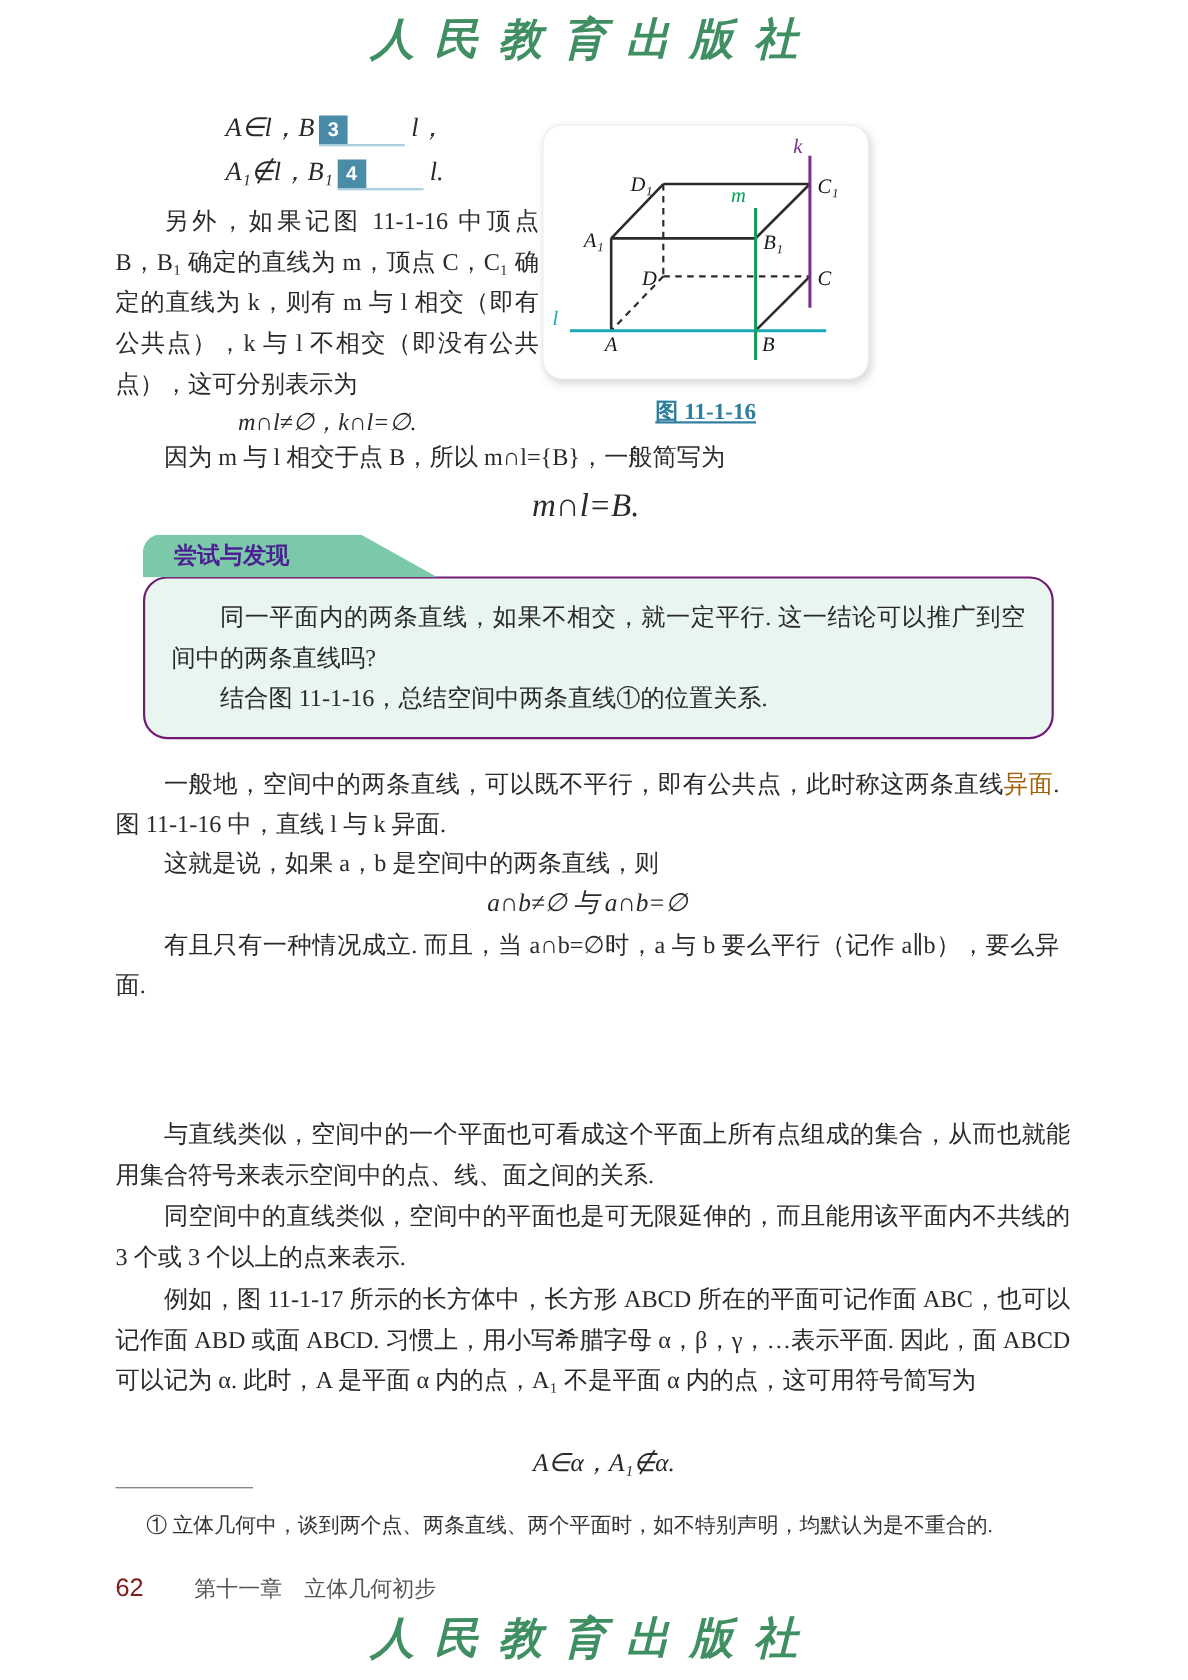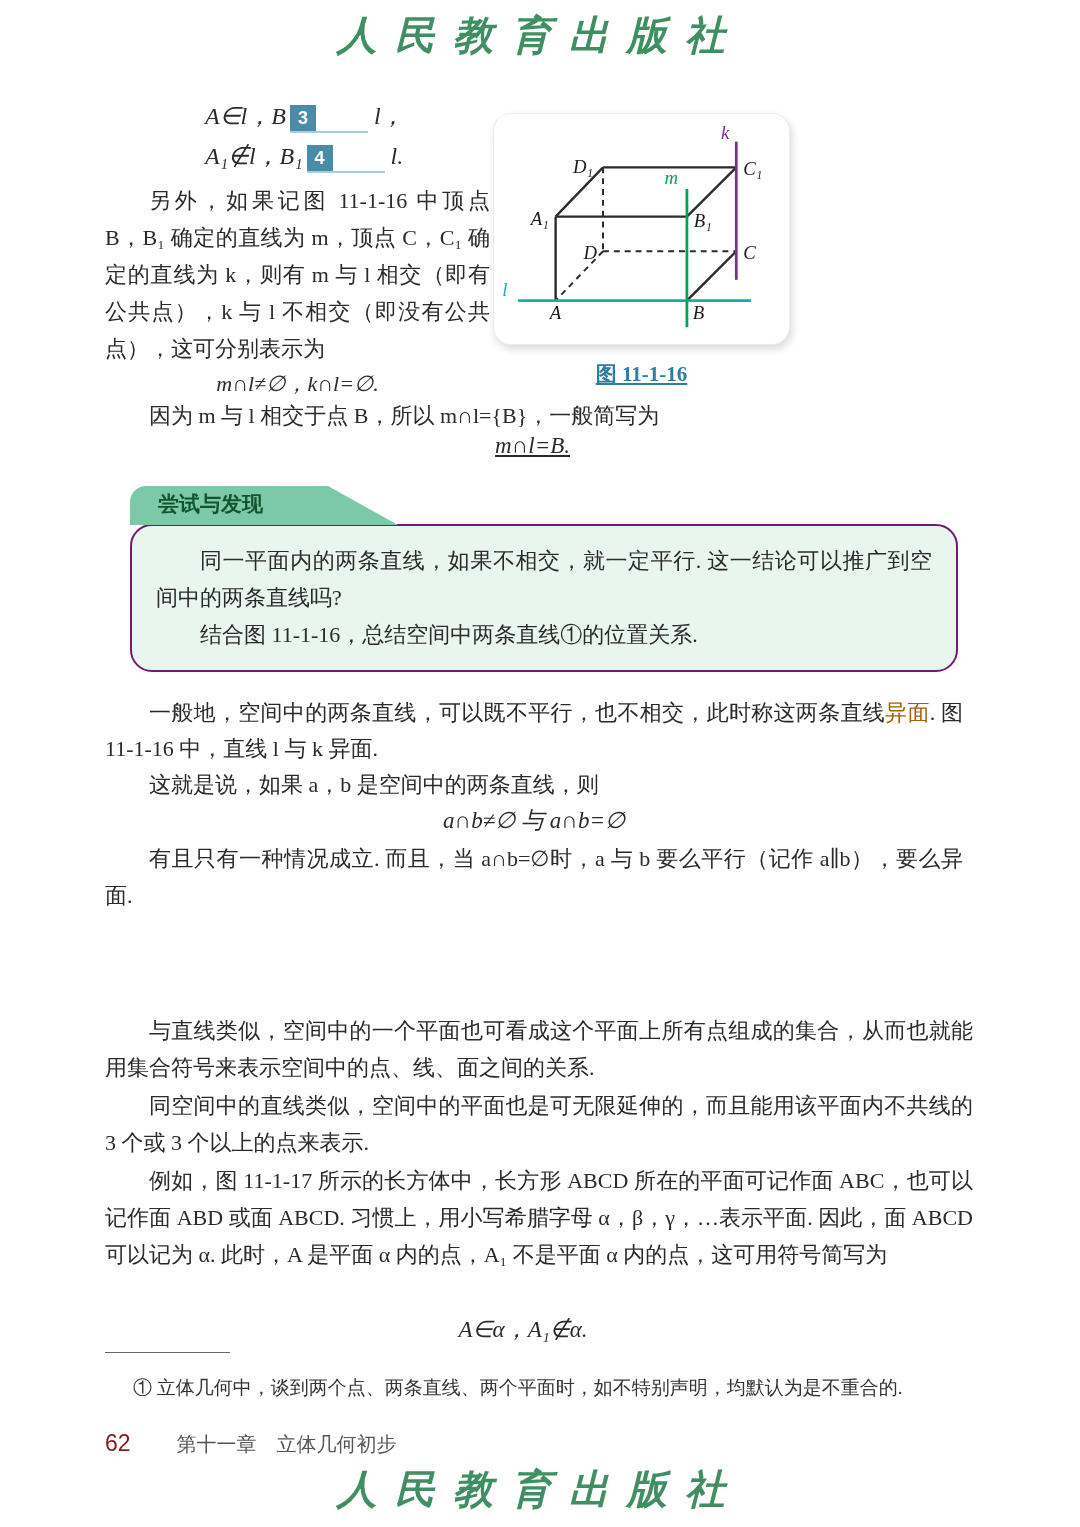--- a/index.html
+++ b/index.html
@@ -38,40 +38,40 @@
 
   .para {
     font-size:22px; line-height:36px; text-align:justify; text-indent:2em;
   }
   .center { text-align:center; text-indent:0; }
   .hl { color:#a16207; }
 
   .para1 { left:105px; top:182px; width:385px; line-height:37px; }
   .formula3 { left:105px; top:366px; width:385px; font-size:22px; }
   .para2 { left:105px; top:398px; width:855px; }
-  .formula4 { left:105px; top:428px; width:855px; font-size:23px;text-decoration:underline; }
+  .formula4 { left:105px; top:442px; width:855px; font-size:30px; }
 
   
   .fig-card {
     left:493px; top:113px; width:297px; height:232px; background:#ffffff;
     border:1px solid #ececec; border-radius:18px;
     box-shadow:2px 4px 8px rgba(0,0,0,0.15);
   }
   .fig-caption {
     left:493px; top:360px; width:297px; text-align:center;
     color:#2e7f9e; font-weight:bold; font-size:21px;text-decoration:underline;
   }
   .figlabel { font-style:italic; font-size:19px; font-family:"Liberation Serif",serif; }
 
   
   .callout-tab {
     left:130px; top:486px; width:268px; height:39px; background:#7cc9a9;
     border-radius:16px 0 0 0;
     clip-path:polygon(0 0, 198px 0, 268px 100%, 0 100%);
-    color:#14532d; font-family:Liberation Mono, monospace; font-weight:bold;
+    color:#4c1d95; font-family:Liberation Serif, serif; font-weight:bold;
     font-size:21px; line-height:39px; padding-left:28px; z-index:2;
   }
   .callout-box {
     left:130px; top:524px; width:828px; height:148px;
     background:#e9f5ef; border:2px solid #701a75; border-radius:22px;
     padding:16px 24px 0 24px;
   }
   .callout-box .para { line-height:37px; }
 
   .para3 { left:105px; top:695px; width:858px; }
@@ -102,21 +102,21 @@
   }
   .banner-text {
     position:absolute; left:64px; top:10px; width:480px; text-align:center;
     color:#5058bc; font-family:"Liberation Sans",sans-serif; font-weight:bold;
     font-size:25px; letter-spacing:1px;
   }
 
   .para6 { left:105px; top:1012px; width:868px; line-height:37px; }
   .para7 { left:105px; top:1087px; width:868px; line-height:37px; }
   .para8 { left:105px; top:1162px; width:868px; line-height:37px; }
-  .formula6 { left:89px; top:1312px; width:868px; font-size:23px; }
+  .formula6 { left:115px; top:1312px; width:868px; font-size:23px; }
 
   .footnote-divider { left:105px; top:1352px; width:125px; border-top:1.5px solid #666; }
   .footnote { left:133px; top:1370px; width:840px; font-size:19px; color:#333; text-indent:0; text-align:left; }
 
   .footer { left:105px; top:1430px; width:860px; font-size:20px; color:#555; }
   .footer .pagenum {
     font-family:"Liberation Sans",sans-serif; font-size:23px; color:#7f1d1d; margin-right:46px;
   }
 </style>
 </head>
@@ -181,21 +181,21 @@
 
   <div class="abs para para2">因为 m 与 l 相交于点 B，所以 m∩l={B}，一般简写为</div>
   <div class="abs para center formula4 math">m∩l=B.</div>
 
   <div class="abs callout-tab">尝试与发现</div>
   <div class="abs callout-box">
     <div class="para">同一平面内的两条直线，如果不相交，就一定平行. 这一结论可以推广到空间中的两条直线吗?</div>
     <div class="para">结合图 11-1-16，总结空间中两条直线①的位置关系.</div>
   </div>
 
-  <div class="abs para para3"><span>一般地，空间中的两条直线，可以既不平行，也不相交，此时称这两条直线</span><span class="hl">异面</span><span>. 图 11-1-16 中，直线 l 与 k 异面.</span></div>
+  <div class="abs para para3"><span>一般地，空间中的两条直线，可以既不平行，即有公共点，此时称这两条直线</span><span class="hl">异面</span><span>. 图 11-1-16 中，直线 l 与 k 异面.</span></div>
 
   <div class="abs para para4">这就是说，如果 a，b 是空间中的两条直线，则</div>
   <div class="abs para para5">有且只有一种情况成立. 而且，当 a∩b=∅时，a 与 b 要么平行（记作 a∥b），要么异面.</div>
   <div class="abs para center formula5 math">a∩b≠∅ 与 a∩b=∅</div>
 
 
   <div class="abs para para6">与直线类似，空间中的一个平面也可看成这个平面上所有点组成的集合，从而也就能用集合符号来表示空间中的点、线、面之间的关系.</div>
   <div class="abs para para7">同空间中的直线类似，空间中的平面也是可无限延伸的，而且能用该平面内不共线的 3 个或 3 个以上的点来表示.</div>
   <div class="abs para para8">例如，图 11-1-17 所示的长方体中，长方形 ABCD 所在的平面可记作面 ABC，也可以记作面 ABD 或面 ABCD. 习惯上，用小写希腊字母 α，β，γ，…表示平面. 因此，面 ABCD 可以记为 α. 此时，A 是平面 α 内的点，A₁ 不是平面 α 内的点，这可用符号简写为</div>
   <div class="abs para center formula6 math">A∈α，A₁∉α.</div>

